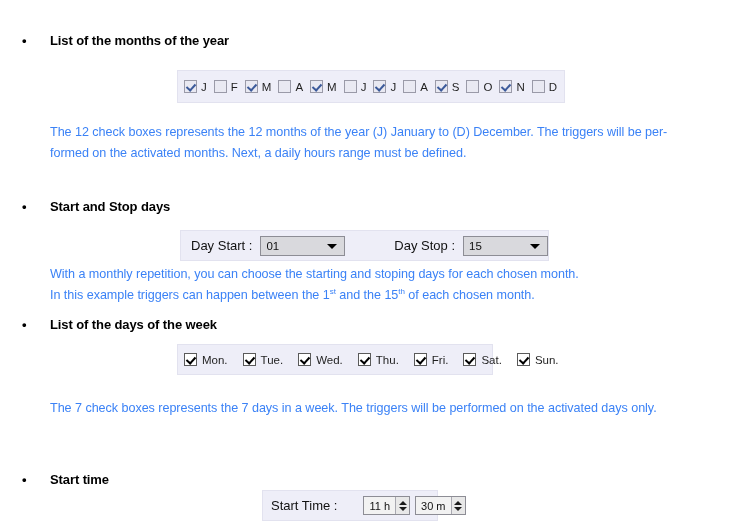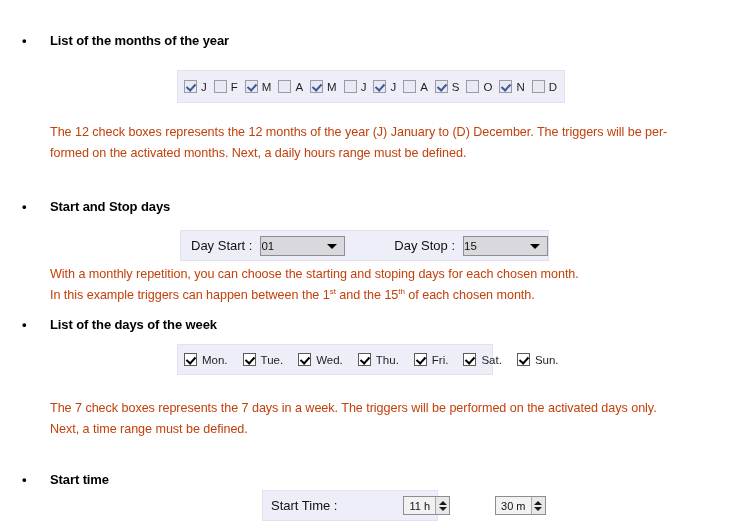--- a/index.html
+++ b/index.html
@@ -38,21 +38,21 @@
     font-size: 13px;
     line-height: 15px;
   }
   .bullet-label { line-height: 15px; }
 
   
   .para {
     position: absolute;
     font-size: 12.6px;
     line-height: 21px;
-    color: #c2410c;
+    color: #3b82f6;
     letter-spacing: -0.05px;
   }
   .para sup {
     font-size: 8px;
     vertical-align: super;
     line-height: 0;
   }
 
   
   .panel {
@@ -120,20 +120,21 @@
   .select-box {
     position: relative;
     box-sizing: border-box;
     height: 20px;
     border: 1px solid #8d8d95;
     background: #d9d9dd;
     display: flex;
     align-items: center;
     font-size: 11.5px;
     color: #111;
+    padding-left: 5px;
   }
   .select-box .caret {
     position: absolute;
     right: 7px;
     top: 50%;
     margin-top: -2px;
     width: 0; height: 0;
     border-left: 5px solid transparent;
     border-right: 5px solid transparent;
     border-top: 5px solid #000;
@@ -177,21 +178,20 @@
     color: #1f1f1f;
     margin-left: 5px;
   }
 
   
   .time-panel {
     left: 262px;
     top: 490px;
     width: 176px;
     height: 31px;
-    gap: 40px;
   }
   .spinner {
     display: flex;
     align-items: stretch;
     height: 19px;
     border: 1px solid #8d8d95;
     background: #f2f2f2;
     box-sizing: border-box;
   }
   .spin-val {
@@ -342,21 +342,20 @@
     </div>
     <div class="day-item" style="margin-right:0;">
       <span class="cb-day on"></span>
       <span class="day-label">Sun.</span>
     </div>
   </div>
 
   <div class="para" style="left:50px; top:398px; width:670px;">
     <span>The 7 check boxes represents the 7 days in a week. The triggers will be performed on the activated days only.</span>
     <br>
-    <span>Next, a time range must be defined.</span>
   </div>
 
   <div class="bullet-head" style="left:18px; top:472px;">
     <span class="bullet-dot">•</span>
     <span class="bullet-label">Start time</span>
   </div>
 
   <div class="panel time-panel">
     <span class="field-label" style="margin-left:8px;">Start Time :</span>
     <div class="spinner" style="margin-left:26px;">

